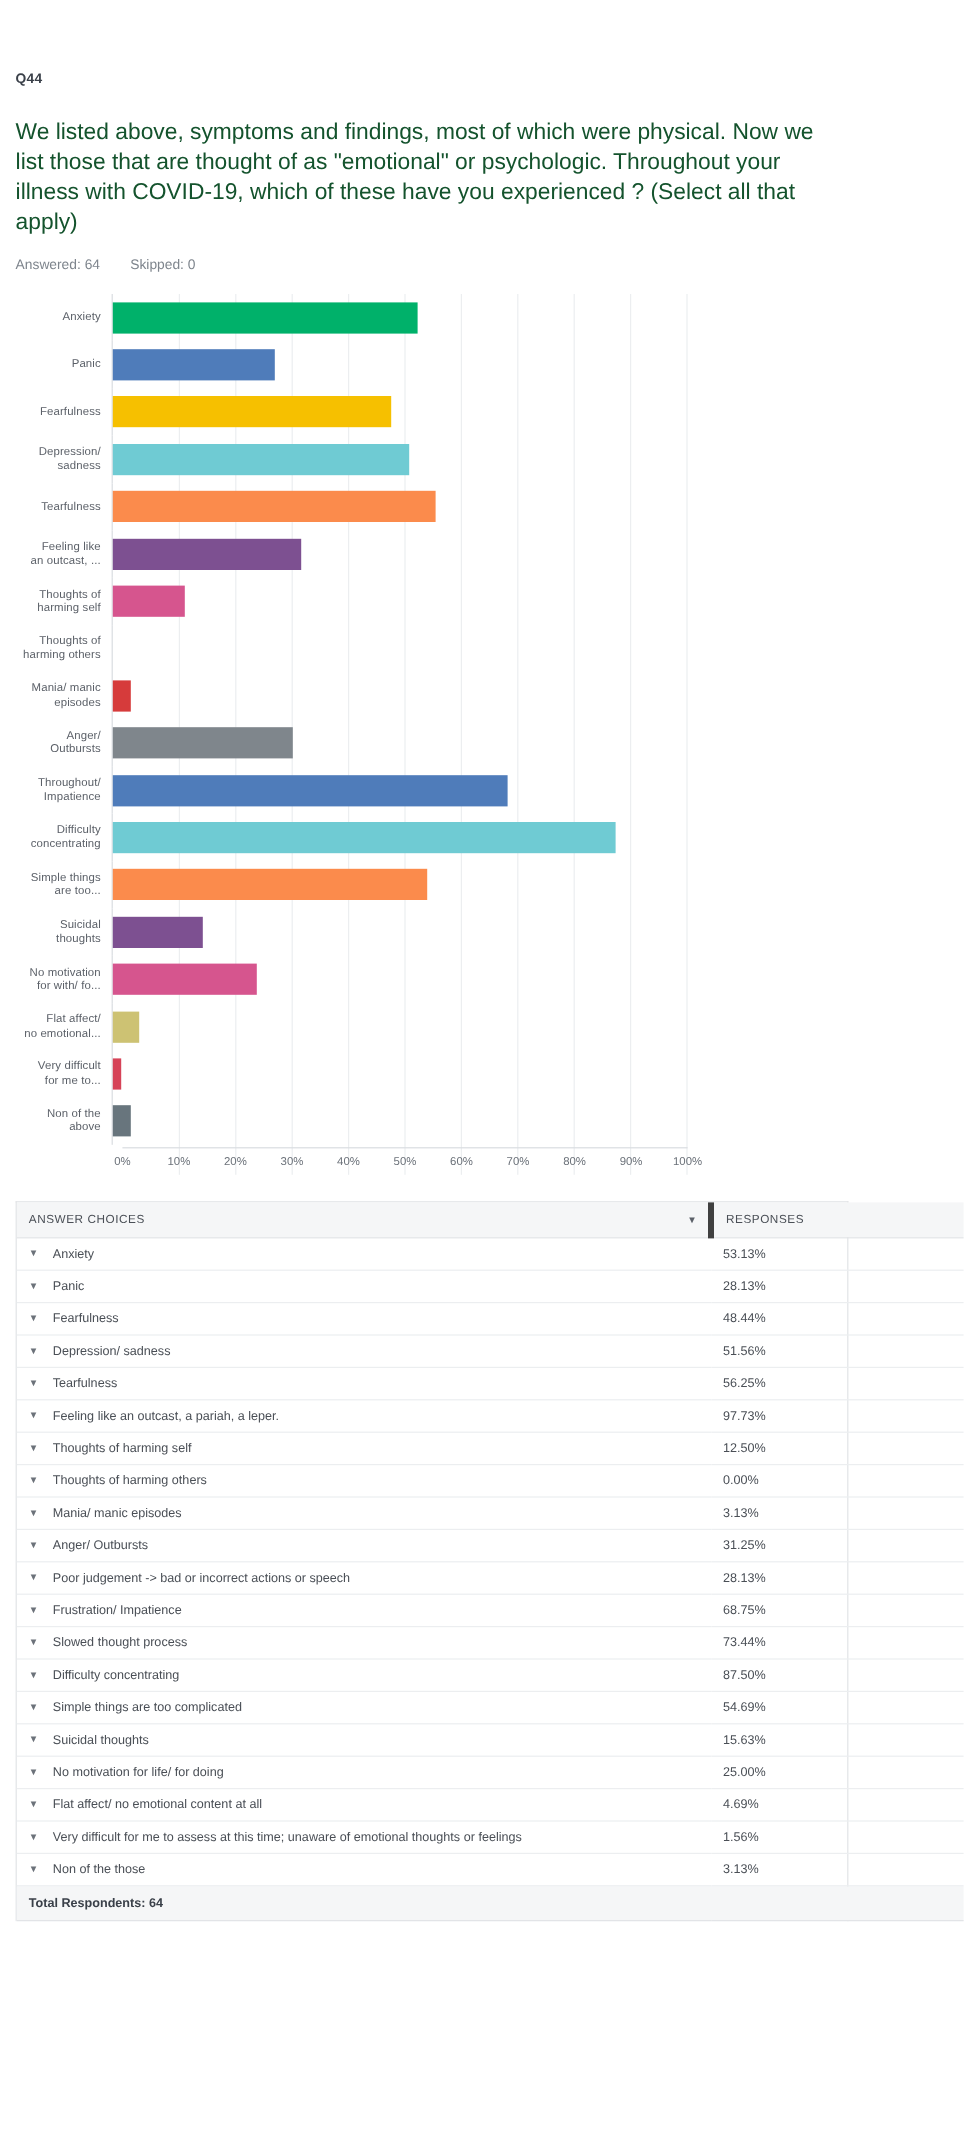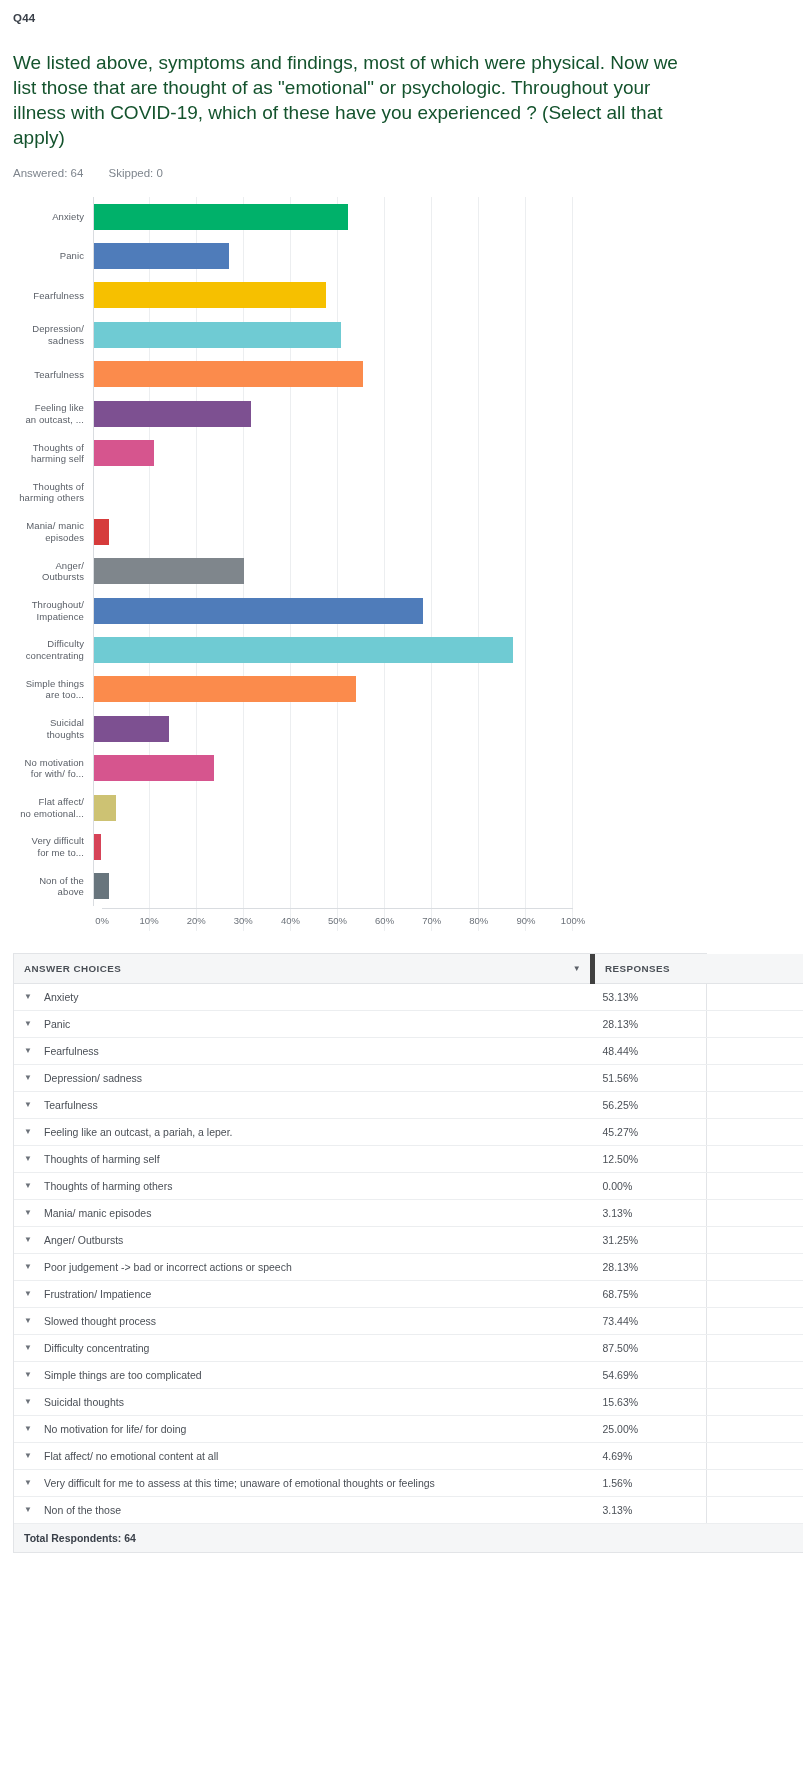--- a/index.html
+++ b/index.html
@@ -12,20 +12,21 @@
     min-height: 1787px;
     font-family: "Liberation Sans", sans-serif;
     color: #4a4f56;
     -webkit-font-smoothing: antialiased;
   }
   .page {
     width: 720px;
     box-sizing: border-box;
     padding: 0;
     position: relative;
+    margin-top: 48px;
   }
 
   
   .qnum {
     font-size: 11.5px;
     font-weight: bold;
     color: #3a4049;
     padding: 12px 0 0 13px;
     letter-spacing: .2px;
   }
@@ -128,21 +129,21 @@
     font-size: 10.5px;
   }
   table {
     border-collapse: collapse;
     width: 100%;
     table-layout: fixed;
   }
   thead th {
     background: #f5f6f7;
     font-size: 9.8px;
-    font-weight: bold;
+    font-weight: normal;
     letter-spacing: .45px;
     color: #4a4f56;
     text-align: left;
     padding: 9px 10px;
     border-bottom: 1px solid #e2e4e7;
     position: relative;
     vertical-align: middle;
   }
   th.c-choices { width: 556px; }
   th.c-resp { width: 130px; border-left: 5px solid #404040; }
@@ -375,21 +376,21 @@
             <td class="pct">51.56%</td>
             <td class="num">33</td>
           </tr>
           <tr>
             <td class="choice"><span class="rowcaret">▼</span><span>Tearfulness</span></td>
             <td class="pct">56.25%</td>
             <td class="num">36</td>
           </tr>
           <tr>
             <td class="choice"><span class="rowcaret">▼</span><span>Feeling like an outcast, a pariah, a leper.</span></td>
-            <td class="pct">45.27%</td>
+            <td class="pct">97.73%</td>
             <td class="num">21</td>
           </tr>
           <tr>
             <td class="choice"><span class="rowcaret">▼</span><span>Thoughts of harming self</span></td>
             <td class="pct">12.50%</td>
             <td class="num">8</td>
           </tr>
           <tr>
             <td class="choice"><span class="rowcaret">▼</span><span>Thoughts of harming others</span></td>
             <td class="pct">0.00%</td>

